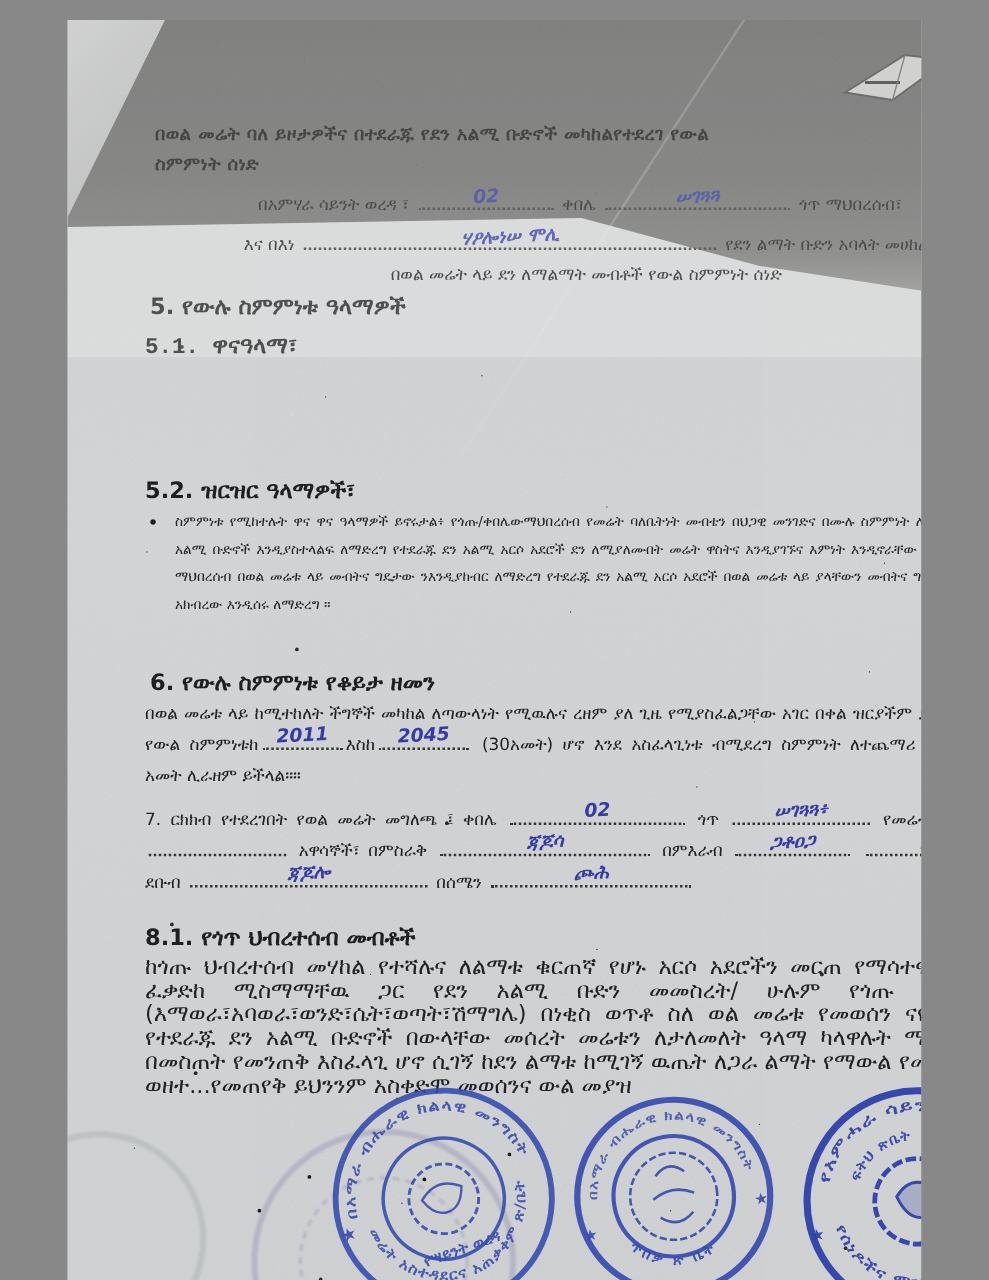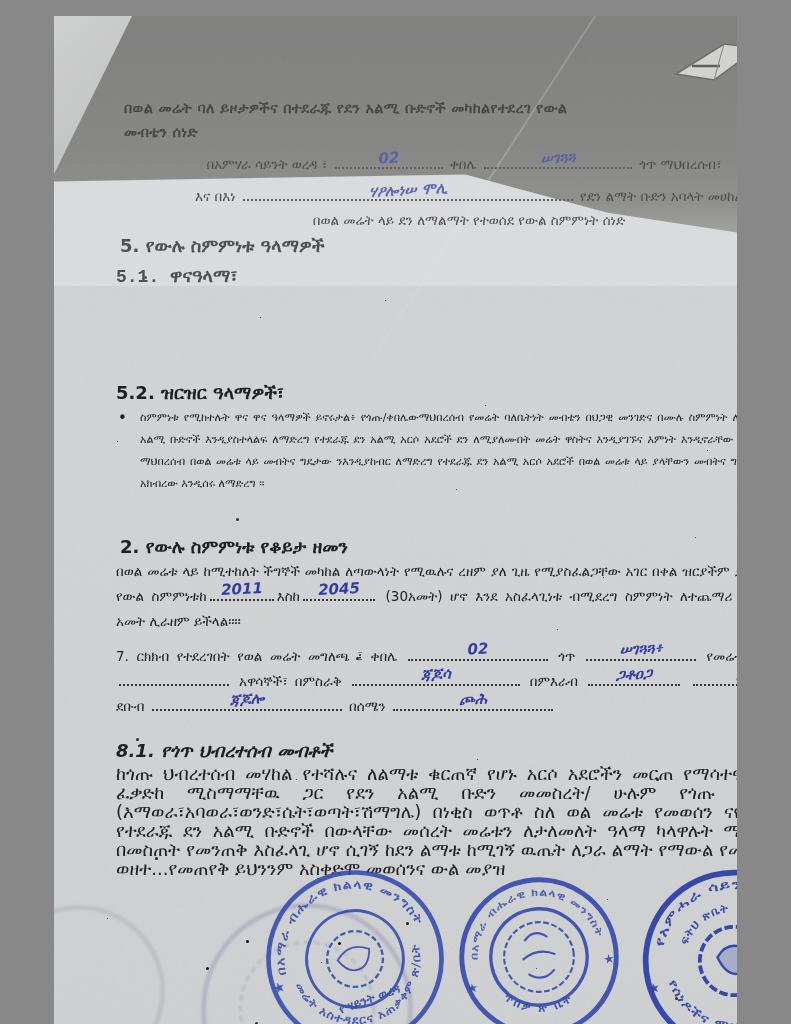--- a/index.html
+++ b/index.html
@@ -45,21 +45,21 @@
   .s5h{left:66px;top:219px;}
   .s51h{left:62px;top:251px;font-family:Liberation Mono, monospace;}
   .s51b{left:62px;top:276px;width:692px;font-size:13.5px;line-height:26px;}
   .s52h{left:62px;top:366px;}
   .bullet-dot{position:absolute;left:64px;top:393px;font-size:15px;color:#222;}
   .s52b{left:86px;top:391px;width:668px;font-size:11px;line-height:22px;}
   .s6h{left:66px;top:520px;}
   .s6b{left:62px;top:543px;width:692px;font-size:13.5px;line-height:25px;}
   .s7b{left:62px;top:628px;width:700px;font-size:13.5px;line-height:25px;}
   .s8h{left:62px;top:691px;}
-  .s81h{left:62px;top:724px;font-style:italic;}
+  .s81h{left:62px;top:724px;}
   .s81b{left:62px;top:748px;width:696px;font-size:18px;line-height:19px;}
   
   .blank{
     position:relative;display:inline-block;height:13px;margin:0 3px;
     border-bottom:2px dotted #3c3c36;vertical-align:baseline;
   }
   .hw{
     position:absolute;left:50%;bottom:-3px;transform:translateX(-50%) rotate(-3deg);
     color:#3b43b8;font-style:italic;font-weight:bold;font-size:15px;white-space:nowrap;
   }
@@ -100,52 +100,52 @@
   <svg class="arrow-mark" viewBox="0 0 104 50">
     <path d="M14 38 L62 8 L96 12 L52 44 Z" fill="#e6e6e2" stroke="#4a4a48" stroke-width="1.5" opacity="0.92"></path>
     <path d="M30 30 L58 30" stroke="#3a3a38" stroke-width="2.5"></path>
     <path d="M62 8 L52 44" stroke="#6a6a68" stroke-width="1"></path>
   </svg>
 
   <div class="content">
 
     <div class="tblock doc-title">
       <span>በወል መሬት ባለ ይዞታዎችና በተደራጁ የደን አልሚ ቡድኖች መካከልየተደረገ የውል</span><br>
-      <span>መብቴን ሰነድ</span>
+      <span>ስምምነት ሰነድ</span>
     </div>
 
     <div class="tblock h-line loc-line">
       <span>በአምሃራ ሳይንት ወረዳ ፣</span>
       <span class="blank" style="width:108px">
         <span class="hw hw-dark">02</span>
       </span>
       <span>ቀበሌ</span>
       <span class="blank" style="width:148px">
         <span class="hw hw-dark">ሠገጓጓ</span>
       </span>
       <span>ጎጥ ማህበረሰብ፣</span>
     </div>
 
     <div class="tblock h-line party-line">
       <span>እና በእነ</span>
       <span class="blank" style="width:330px">
         <span class="hw">ሃዖሎነሠ ሞሊ</span>
       </span>
       <span>የደን ልማት ቡድን አባላት መሀከል</span><br>
-      <span>በወል መሬት ላይ ደን ለማልማት የተወሰደ የውል ስምምነት ሰነድ</span>
+      <span>በወል መሬት ላይ ደን ለማልማት መብቶች የውል ስምምነት ሰነድ</span>
     </div>
 
     <div class="tblock sec-h s5h">5. የውሉ ስምምነቱ ዓላማዎች</div>
     <div class="tblock sec-h s51h">5.1. ዋናዓላማ፣</div>
 
     <div class="tblock sec-h s52h">5.2. ዝርዝር ዓላማዎች፣</div>
     <div class="bullet-dot">•</div>
     <div class="tblock s52b">ስምምነቱ የሚከተሉት ዋና ዋና ዓላማዎች ይኖሩታል፥ የጎጡ/ቀበሌውማህበረሰብ የመሬት ባለቤትነት መብቴን በህጋዊ መንገድና በሙሉ ስምምነት ለተጠቃሚው የደን አልሚ ቡድኖች እንዲያስተላልፍ ለማድረግ የተደራጁ ደን አልሚ አርሶ አደሮች ደን ለሚያለሙበት መሬት ዋስትና እንዲያገኙና እምነት እንዲኖራቸው ለማድረግ የጎጡን ማህበረሰብ በወል መሬቱ ላይ መብትና ግዴታው ንእንዲያከብር ለማድረግ የተደራጁ ደን አልሚ አርሶ አደሮች በወል መሬቱ ላይ ያላቸውን መብትና ግዴታ እንዲያውቁና አክብረው እንዲሰሩ ለማድረግ ።</div>
 
-    <div class="tblock sec-h s6h">2. የውሉ ስምምነቱ የቆይታ ዘመን</div>
+    <div class="tblock sec-h s6h">6. የውሉ ስምምነቱ የቆይታ ዘመን</div>
     <div class="tblock s6b">
       <span>በወል መሬቱ ላይ ከሚተከለት ችግኞች መካከል ለጣውላነት የሚዉሉና ረዘም ያለ ጊዜ የሚያስፈልጋቸው አገር በቀል ዝርያችም ያለበት በመሆኑ የውል ስምምነቱከ</span><span class="blank" style="width:64px"><span class="hw">2011</span></span><span>እስከ</span><span class="blank" style="width:72px"><span class="hw">2045</span></span>
       <span>(30አመት) ሆኖ እንደ አስፈላጊነቱ ብሚደረግ ስምምነት ለተጨማሪ</span>
       <span class="blank" style="width:62px"><span class="hw">10</span></span>
       <span>አመት ሊራዘም ይችላል።።</span>
     </div>
 
     <div class="tblock s7b">
       <span>7. ርክክብ የተደረገበት የወል መሬት መግለጫ ፤ ቀበሌ</span>
       <span class="blank" style="width:140px"><span class="hw">02</span></span>

